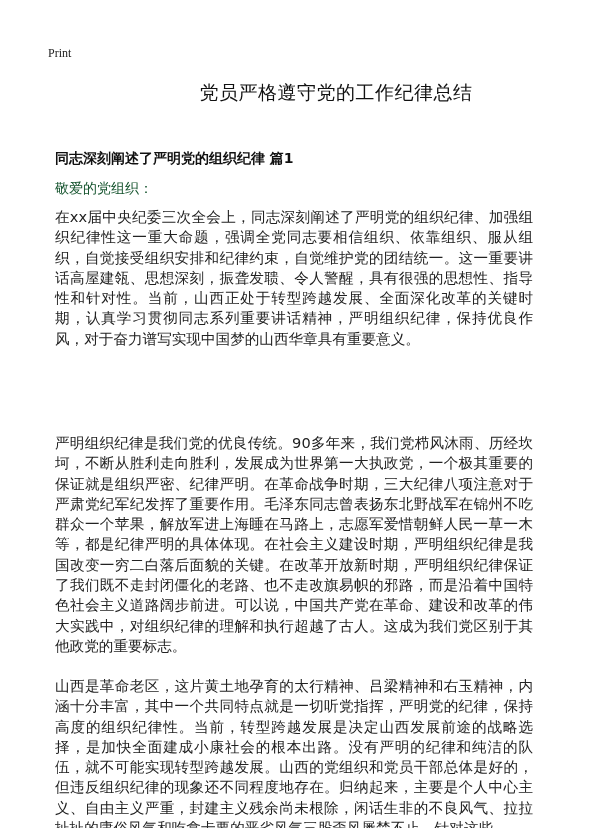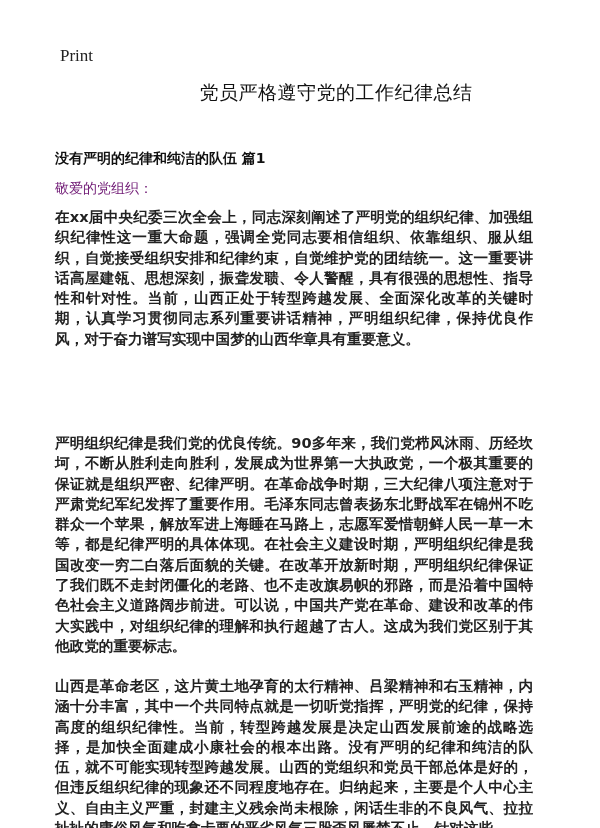--- a/index.html
+++ b/index.html
@@ -1,34 +1,34 @@
 <!DOCTYPE html>
 <html><head>
 <meta charset="utf-8">
 <style>
   html, body { margin: 0; padding: 0; background: #ffffff; }
   body { width: 600px; height: 828px; overflow: hidden; position: relative; color: #1a1a1a;
          font-family: "DejaVu Sans", "Liberation Sans", sans-serif; }
   .page { position: absolute; left: 0; top: 0; width: 600px; height: 828px; }
-  .print-label { position: absolute; left: 48px; top: 46px; font-family: "Liberation Serif", "DejaVu Serif", serif; font-size: 17px; color: #222; margin-left: 12px; }
+  .print-label { position: absolute; left: 48px; top: 46px; font-family: "Liberation Serif", "DejaVu Serif", serif; font-size: 12px; color: #222; }
   .doc-title { position: absolute; left: 0; width: 600px; top: 80px; text-align: center; font-size: 19px; color: #111; letter-spacing: 0.5px; padding-left: 36px; }
   .doc-subtitle { position: absolute; left: 55px; top: 119px; font-size: 14px; color: #222; }
   .section-heading { position: absolute; left: 55px; top: 150px; font-size: 14px; font-weight: bold; color: #111; }
-  .salutation { position: absolute; left: 55px; top: 180px; font-size: 14px; color: #701a75; }
-  .para { position: absolute; left: 55px; width: 478px; font-size: 14.6px; line-height: 20.3px; color: #222; text-align: justify; text-justify: inter-character; word-break: break-all; font-weight: bold; }
+  .salutation { position: absolute; left: 55px; top: 180px; font-size: 14px; color: #14532d; }
+  .para { position: absolute; left: 55px; width: 478px; font-size: 14.6px; line-height: 20.3px; color: #222; text-align: justify; text-justify: inter-character; word-break: break-all; }
   .p1 { top: 207px; }
   .sub-heading { position: absolute; left: 55px; top: 331px; font-size: 14px; color: #222; }
   .p2 { top: 358px; }
   .p3 { top: 433px; }
   .p4 { top: 676px; }
 </style>
 </head>
 <body>
 
 <div class="page">
   <div class="print-label">Print</div>
   <div class="doc-title">党员严格遵守党的工作纪律总结</div>
-  <div class="section-heading">没有严明的纪律和纯洁的队伍 篇1</div>
+  <div class="section-heading">同志深刻阐述了严明党的组织纪律 篇1</div>
   <div class="salutation">敬爱的党组织：</div>
   <div class="para p1">在xx届中央纪委三次全会上，同志深刻阐述了严明党的组织纪律、加强组织纪律性这一重大命题，强调全党同志要相信组织、依靠组织、服从组织，自觉接受组织安排和纪律约束，自觉维护党的团结统一。这一重要讲话高屋建瓴、思想深刻，振聋发聩、令人警醒，具有很强的思想性、指导性和针对性。当前，山西正处于转型跨越发展、全面深化改革的关键时期，认真学习贯彻同志系列重要讲话精神，严明组织纪律，保持优良作风，对于奋力谱写实现中国梦的山西华章具有重要意义。</div>
   <div class="para p3">严明组织纪律是我们党的优良传统。90多年来，我们党栉风沐雨、历经坎坷，不断从胜利走向胜利，发展成为世界第一大执政党，一个极其重要的保证就是组织严密、纪律严明。在革命战争时期，三大纪律八项注意对于严肃党纪军纪发挥了重要作用。毛泽东同志曾表扬东北野战军在锦州不吃群众一个苹果，解放军进上海睡在马路上，志愿军爱惜朝鲜人民一草一木等，都是纪律严明的具体体现。在社会主义建设时期，严明组织纪律是我国改变一穷二白落后面貌的关键。在改革开放新时期，严明组织纪律保证了我们既不走封闭僵化的老路、也不走改旗易帜的邪路，而是沿着中国特色社会主义道路阔步前进。可以说，中国共产党在革命、建设和改革的伟大实践中，对组织纪律的理解和执行超越了古人。这成为我们党区别于其他政党的重要标志。</div>
   <div class="para p4">山西是革命老区，这片黄土地孕育的太行精神、吕梁精神和右玉精神，内涵十分丰富，其中一个共同特点就是一切听党指挥，严明党的纪律，保持高度的组织纪律性。当前，转型跨越发展是决定山西发展前途的战略选择，是加快全面建成小康社会的根本出路。没有严明的纪律和纯洁的队伍，就不可能实现转型跨越发展。山西的党组织和党员干部总体是好的，但违反组织纪律的现象还不同程度地存在。归纳起来，主要是个人中心主义、自由主义严重，封建主义残余尚未根除，闲话生非的不良风气、拉拉扯扯的庸俗风气和吃拿卡要的恶劣风气三股歪风屡禁不止。针对这些</div>
 </div>
 
 </body></html>

